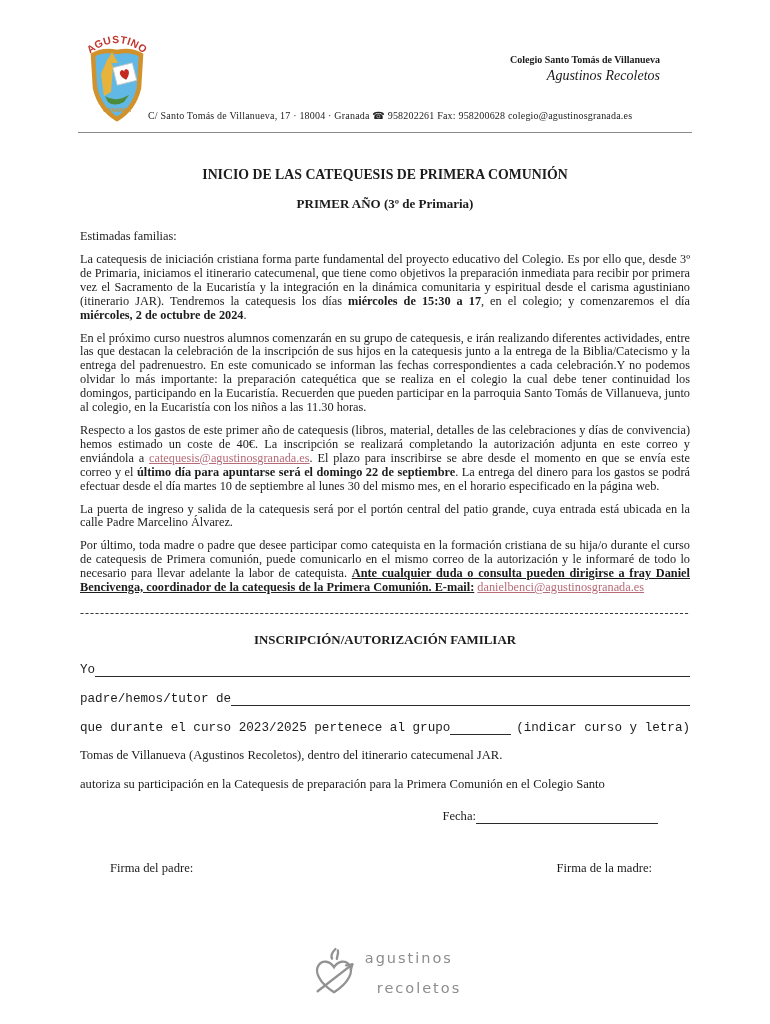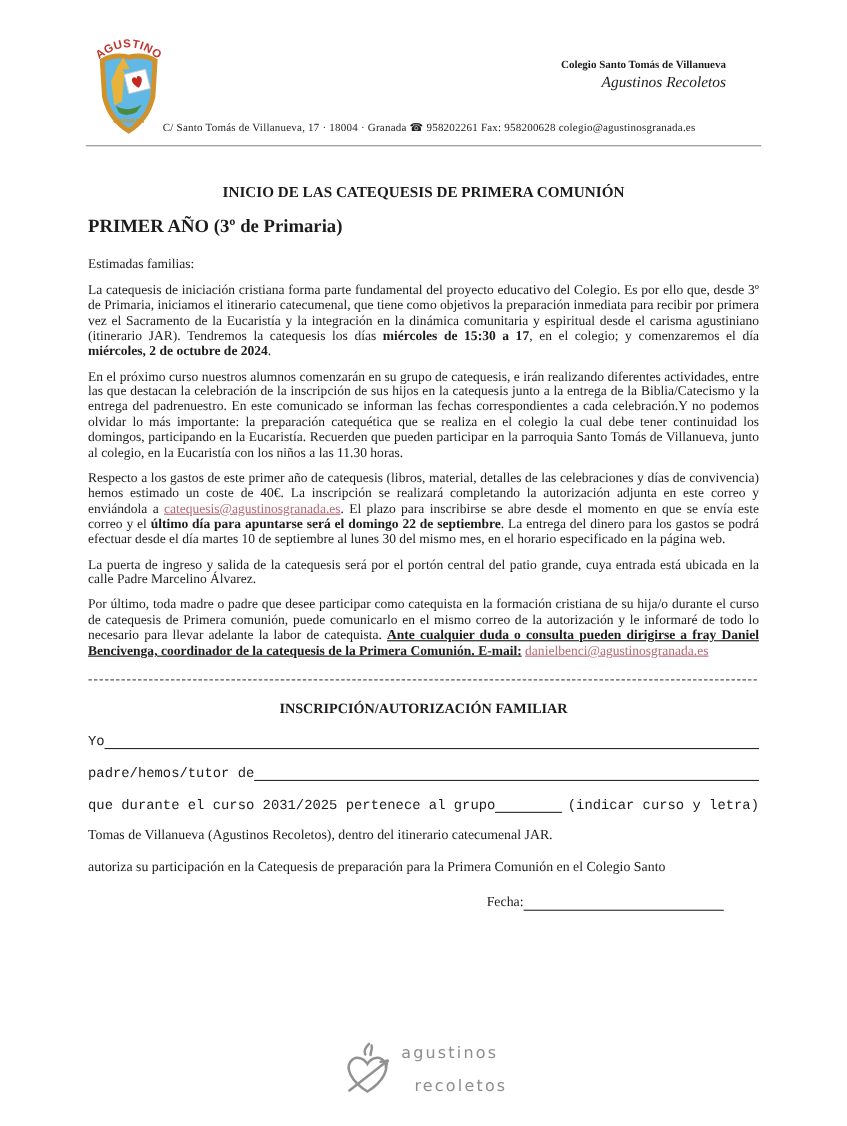--- a/index.html
+++ b/index.html
@@ -15,21 +15,21 @@
   
   .crest{position:absolute;left:82px;top:26px;width:70px;height:98px;}
   .school-block{position:absolute;right:110px;top:54px;text-align:right;line-height:1.25;}
   .school-name{font-size:10px;font-weight:bold;}
   .school-sub{font-size:14px;font-style:italic;}
   .address-line{position:absolute;left:148px;top:110px;font-size:10px;letter-spacing:0.2px;color:#222;}
   .header-rule{position:absolute;left:78px;right:78px;top:132px;border-top:1px solid #8a8a8a;}
   
   .main{position:absolute;left:80px;top:167px;width:610px;}
   .title1{margin:0;text-align:center;font-size:13.8px;font-weight:bold;}
-  .title2{margin:13px 0 0 0;text-align:left;font-size:17px;font-weight:bold;}
+  .title2{margin:13px 0 0 0;text-align:center;font-size:13px;font-weight:bold;}
   .salutation{margin-top:17px;font-size:12.3px;}
   .para{margin:9px 0 0 0;font-size:12.3px;line-height:13.9px;text-align:justify;}
   .para .bold{font-weight:bold;}
   .para .bu{font-weight:bold;text-decoration:underline;}
   a.link{color:#b56a76;text-decoration:underline;cursor:pointer;}
   .dashes{margin-top:11px;font-size:12px;letter-spacing:1px;white-space:nowrap;overflow:hidden;color:#2a2a2a;}
   
   .form-heading{margin-top:12px;text-align:center;font-size:12.9px;font-weight:bold;}
   .form-line{display:flex;align-items:flex-end;margin-top:13px;height:16px;font-size:12.6px;font-family:Liberation Mono, monospace;}
   .fill{flex:1;border-bottom:1px solid #2a2a2a;height:14px;}
@@ -96,34 +96,38 @@
       <span>Yo</span>
       <span class="fill"></span>
     </div>
 
     <div class="form-line">
       <span>padre/hemos/tutor de </span>
       <span class="fill"></span>
     </div>
 
     <div class="form-line">
-      <span>que durante el curso 2031/2025 pertenece al grupo </span>
+      <span>que durante el curso 2023/2025 pertenece al grupo </span>
       <span class="fill"></span>
       <span class="suffix">(indicar curso y letra)</span>
     </div>
 
     <div>
         <div class="decl-line">Tomas de Villanueva (Agustinos Recoletos), dentro del itinerario catecumenal JAR.</div>
         <div class="decl-line">autoriza su participación en la Catequesis de preparación para la Primera Comunión en el Colegio Santo</div>
       </div>
 
     <div class="fecha-row">
       <span>Fecha:</span><span class="fecha-fill"></span>
     </div>
 
+    <div class="signature-row">
+      <span>Firma del padre:</span>
+      <span>Firma de la madre:</span>
+    </div>
   </div>
 
   <div class="footer">
     <div class="footer-logo">
       <svg width="50" height="54" viewBox="0 0 52 56">
         <g fill="none" stroke="#929292" stroke-width="2.4" stroke-linecap="round">
           <path d="M 26 48 C 10 38 5.5 26 10 20 C 14 14 22 15.5 26 22 C 30 15.5 38 14 42 20 C 46.5 26 42 38 26 48 Z"></path>
           <path d="M 24 13 C 22 9.5 24.5 6 27.5 3"></path>
           <path d="M 29 13.5 C 29 10 31 8 30 4.5"></path>
           <path d="M 9 47 L 45 19"></path>

